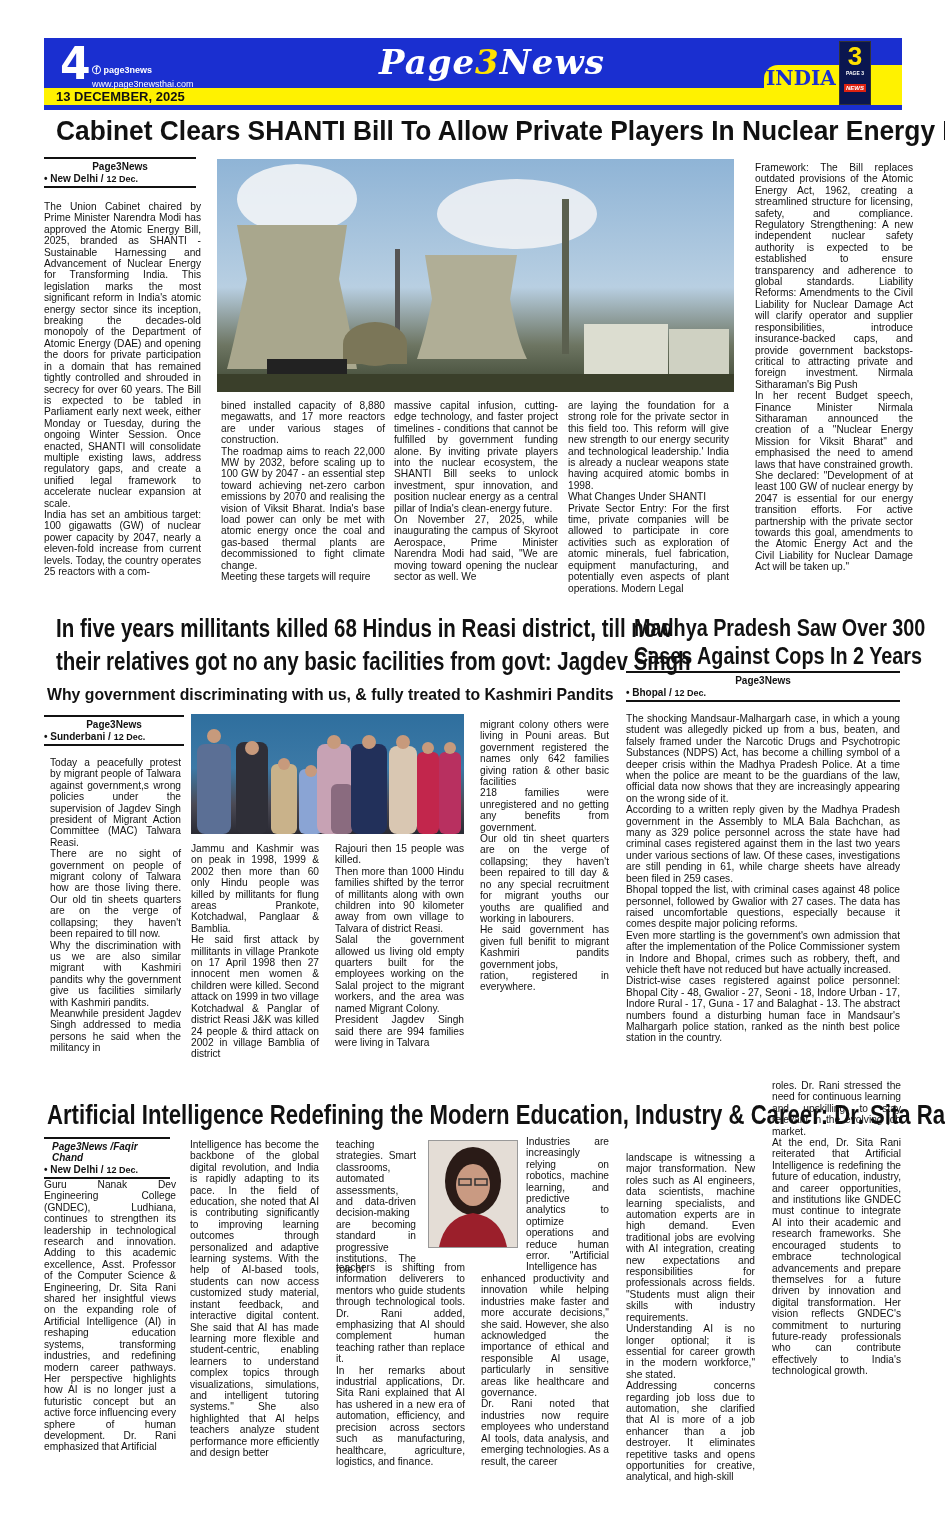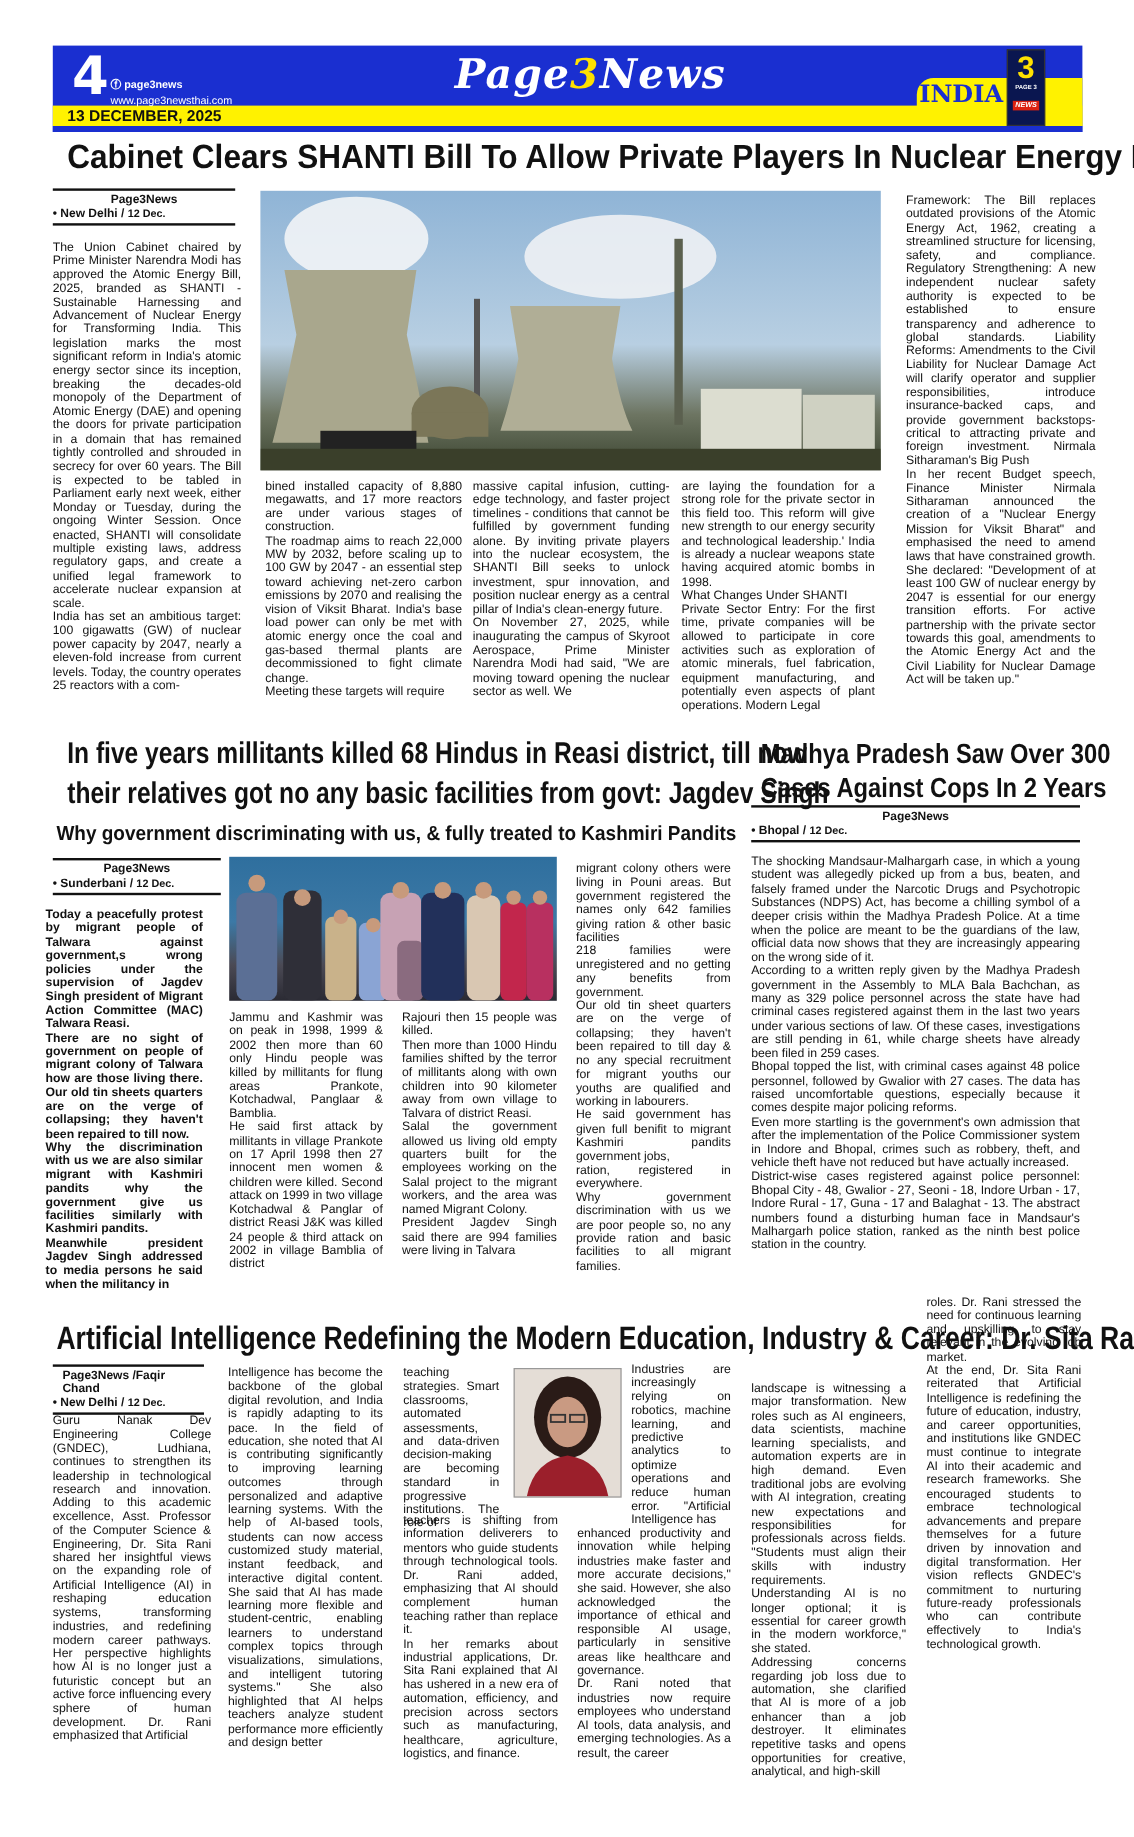--- a/index.html
+++ b/index.html
@@ -102,21 +102,21 @@
 <div class="abs h1" style="left:56px;top:612px;font-size:25px;line-height:33px;transform:scaleX(0.82);">
   <div>In five years millitants killed 68 Hindus in Reasi district, till now</div>
   <div>their relatives got no any basic facilities from govt: Jagdev Singh</div>
 </div>
 <div class="abs h1" style="left:47px;top:685px;font-size:17px;transform:scaleX(0.93);">Why government discriminating with us, &amp; fully  treated to Kashmiri Pandits</div>
 
 <div class="abs byline" style="left:44px;top:715px;width:140px;">
   <div class="src">Page3News</div>
   <div class="loc">• <span>Sunderbani</span> / <span class="dt">12 Dec.</span></div>
 </div>
-<div class="abs col" style="left:38px;top:757px;width:131px;font-weight:bold;">
+<div class="abs col" style="left:50px;top:757px;width:131px;">
   <p>Today a peacefully protest by migrant people of Talwara against government,s wrong policies under the supervision of Jagdev Singh president of Migrant Action Committee (MAC) Talwara Reasi.</p>
   <p>There are no sight of government on people of migrant colony of Talwara how are those living there. Our old tin sheets quarters are on the verge of collapsing; they haven't been repaired to till now.</p>
   <p>Why the discrimination with us we are also similar migrant with Kashmiri pandits why the government give us facilities similarly with Kashmiri pandits.</p>
   <p>Meanwhile president Jagdev Singh addressed to media persons he said when the militancy in</p>
 </div>
 <div class="abs photo" style="left:191px;top:714px;width:273px;height:120px;background:linear-gradient(180deg,#2f6f9e 0%,#3c79a6 45%,#4b4a55 75%,#2a2a33 100%);">
   <svg width="273" height="120" viewBox="0 0 273 120">
     <g fill="#3b3b46">
       <rect x="6" y="30" width="34" height="90" rx="8" fill="#5b6f95"></rect>
       <rect x="45" y="28" width="32" height="92" rx="8" fill="#2f2f38"></rect>
@@ -151,42 +151,41 @@
   <p>Then more than 1000 Hindu families shifted by the terror of millitants along with own children into 90 kilometer away from own village to Talvara of district Reasi.</p>
   <p>Salal the government allowed us living old empty quarters built for the employees working on the Salal project to the migrant workers, and the area was named Migrant Colony.</p>
   <p>President Jagdev Singh said there are 994 families were living in Talvara</p>
 </div>
 <div class="abs col" style="left:480px;top:719px;width:129px;">
   <p>migrant colony others were living in Pouni areas. But government registered the names only 642 families giving ration &amp; other basic facilities</p>
   <p>218 families were unregistered and no getting any benefits from government.</p>
   <p>Our old tin sheet quarters are on the verge of collapsing; they haven't been repaired to till day &amp; no any special recruitment for migrant youths our youths are qualified and working in labourers.</p>
   <p>He said government has given full benifit to migrant Kashmiri pandits government jobs,</p>
   <p>ration, registered in everywhere.</p>
-  <p>Why government discrimination with us we are poor people so, no any provide ration and basic facilities to all migrant families.</p>
 </div>
 
 <div class="abs h1" style="left:634px;top:614px;font-size:23px;line-height:28px;transform:scaleX(0.86);">
   <div>Madhya Pradesh Saw Over 300</div>
   <div>Cases Against Cops In 2 Years</div>
 </div>
 <div class="abs byline" style="left:626px;top:671px;width:274px;">
   <div class="src">Page3News</div>
   <div class="loc">• <span>Bhopal</span> / <span class="dt">12 Dec.</span></div>
 </div>
 <div class="abs col" style="left:626px;top:713px;width:274px;">
   <p>The shocking Mandsaur-Malhargarh case, in which a young student was allegedly picked up from a bus, beaten, and falsely framed under the Narcotic Drugs and Psychotropic Substances (NDPS) Act, has become a chilling symbol of a deeper crisis within the Madhya Pradesh Police. At a time when the police are meant to be the guardians of the law, official data now shows that they are increasingly appearing on the wrong side of it.</p>
   <p>According to a written reply given by the Madhya Pradesh government in the Assembly to MLA Bala Bachchan, as many as 329 police personnel across the state have had criminal cases registered against them in the last two years under various sections of law. Of these cases, investigations are still pending in 61, while charge sheets have already been filed in 259 cases.</p>
   <p>Bhopal topped the list, with criminal cases against 48 police personnel, followed by Gwalior with 27 cases. The data has raised uncomfortable questions, especially because it comes despite major policing reforms.</p>
   <p>Even more startling is the government's own admission that after the implementation of the Police Commissioner system in Indore and Bhopal, crimes such as robbery, theft, and vehicle theft have not reduced but have actually increased.</p>
   <p>District-wise cases registered against police personnel: Bhopal City - 48, Gwalior - 27, Seoni - 18, Indore Urban - 17, Indore Rural - 17, Guna - 17 and Balaghat - 13. The abstract numbers found a disturbing human face in Mandsaur's Malhargarh police station, ranked as the ninth best police station in the country.</p>
 </div>
 
 <div class="abs h1" style="left:47px;top:1100px;font-size:27px;transform:scaleX(0.82);">Artificial Intelligence Redefining the Modern Education, Industry &amp; Career: Dr. Sita Rani</div>
 <div class="abs byline" style="left:44px;top:1137px;width:126px;border-bottom:2px solid #111;">
-  <div class="src" style="text-align:left;padding-left:8px;">Page3News /Faqir Chand</div>
+  <div class="src" style="text-align:left;padding-left:8px;font-style:italic;">Page3News /Faqir Chand</div>
   <div class="loc">• <span>New Delhi</span> / <span class="dt">12 Dec.</span></div>
 </div>
 <div class="abs col" style="left:44px;top:1179px;width:132px;">
   <p>Guru Nanak Dev Engineering College (GNDEC), Ludhiana, continues to strengthen its leadership in technological research and innovation. Adding to this academic excellence, Asst. Professor of the Computer Science &amp; Engineering, Dr. Sita Rani shared her insightful views on the expanding role of Artificial Intelligence (AI) in reshaping education systems, transforming industries, and redefining modern career pathways. Her perspective highlights how AI is no longer just a futuristic concept but an active force influencing every sphere of human development. Dr. Rani emphasized that Artificial</p>
 </div>
 <div class="abs col" style="left:190px;top:1139px;width:129px;">
   <p>Intelligence has become the backbone of the global digital revolution, and India is rapidly adapting to its pace. In the field of education, she noted that AI is contributing significantly to improving learning outcomes through personalized and adaptive learning systems. With the help of AI-based tools, students can now access customized study material, instant feedback, and interactive digital content. She said that AI has made learning more flexible and student-centric, enabling learners to understand complex topics through visualizations, simulations, and intelligent tutoring systems." She also highlighted that AI helps teachers analyze student performance more efficiently and design better</p>
 </div>
 <div class="abs col" style="left:336px;top:1139px;width:80px;">
   <p>teaching strategies. Smart classrooms, automated assessments, and data-driven decision-making are becoming standard in progressive institutions. The role of</p>

